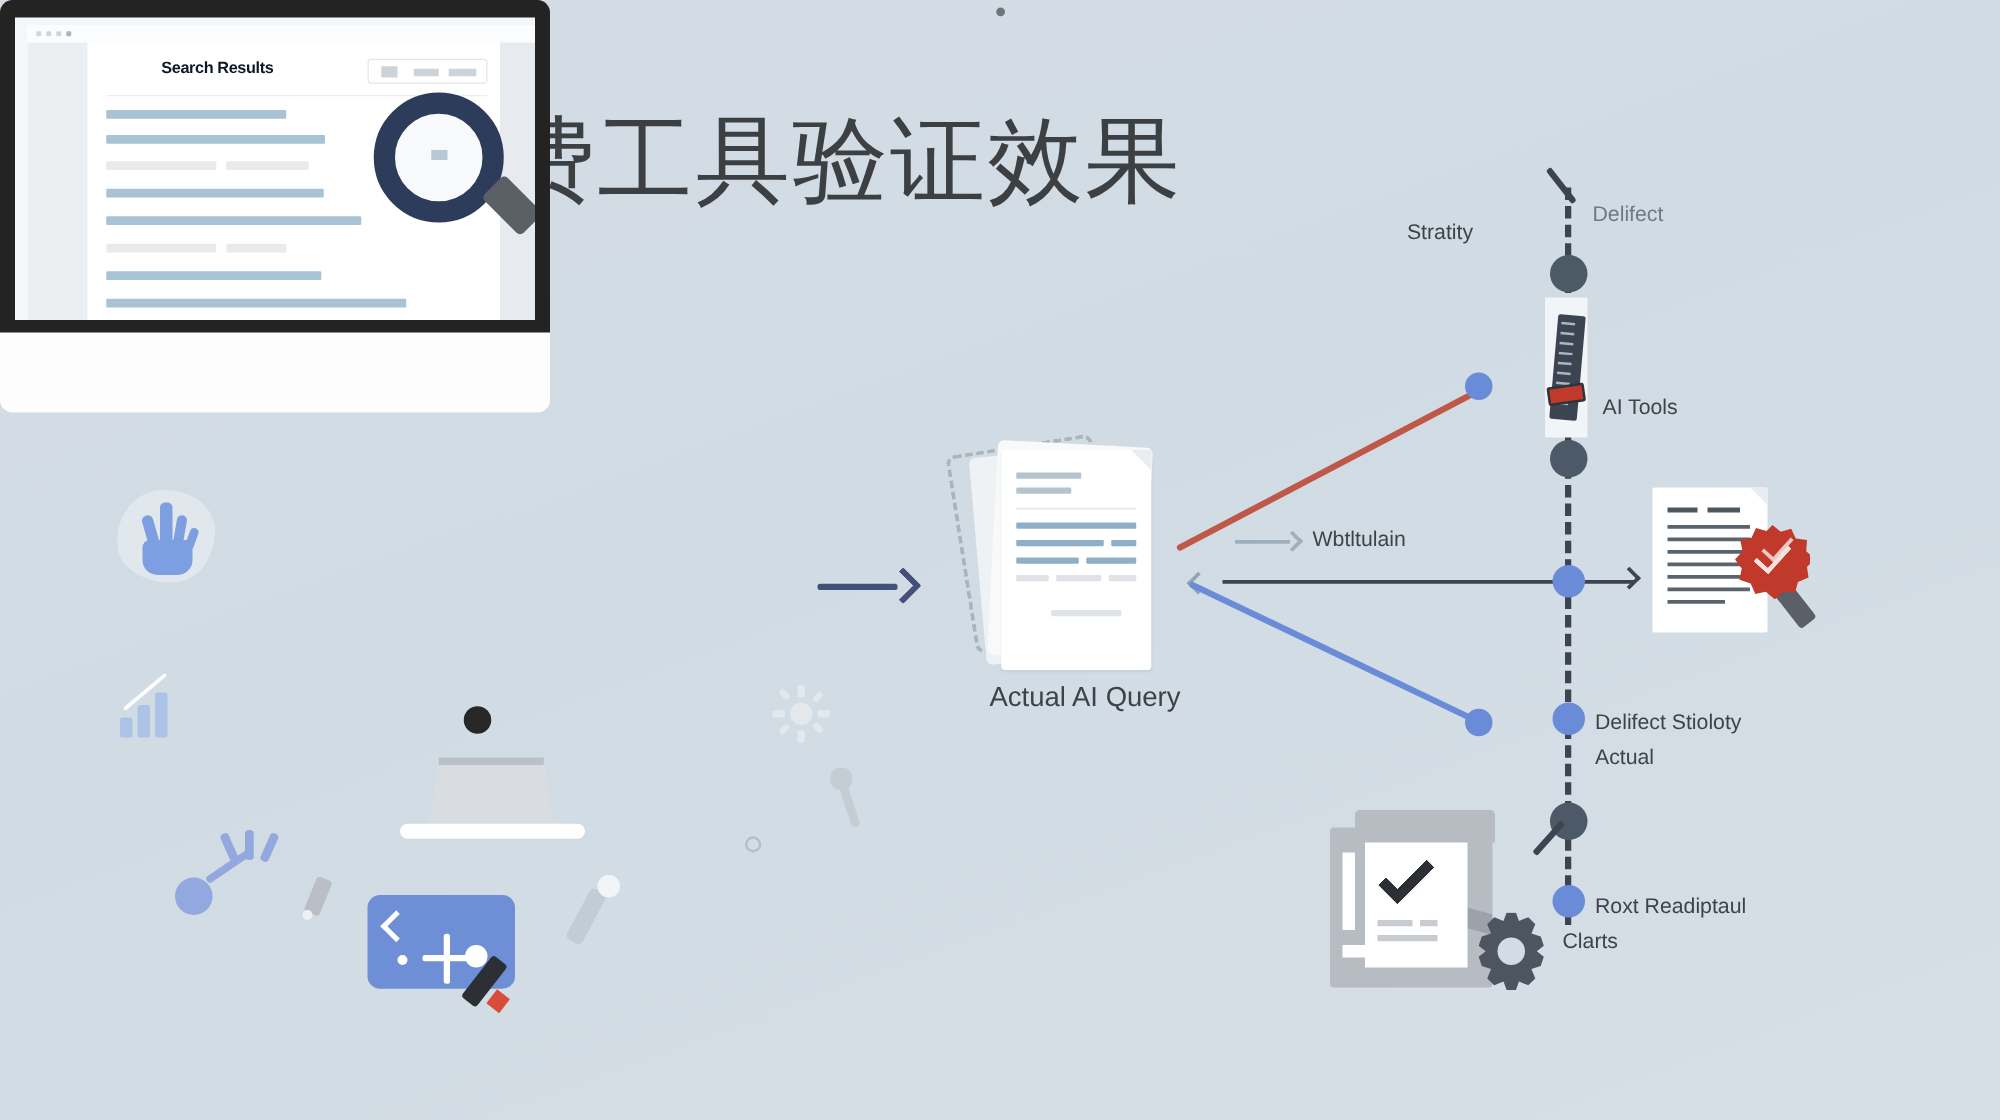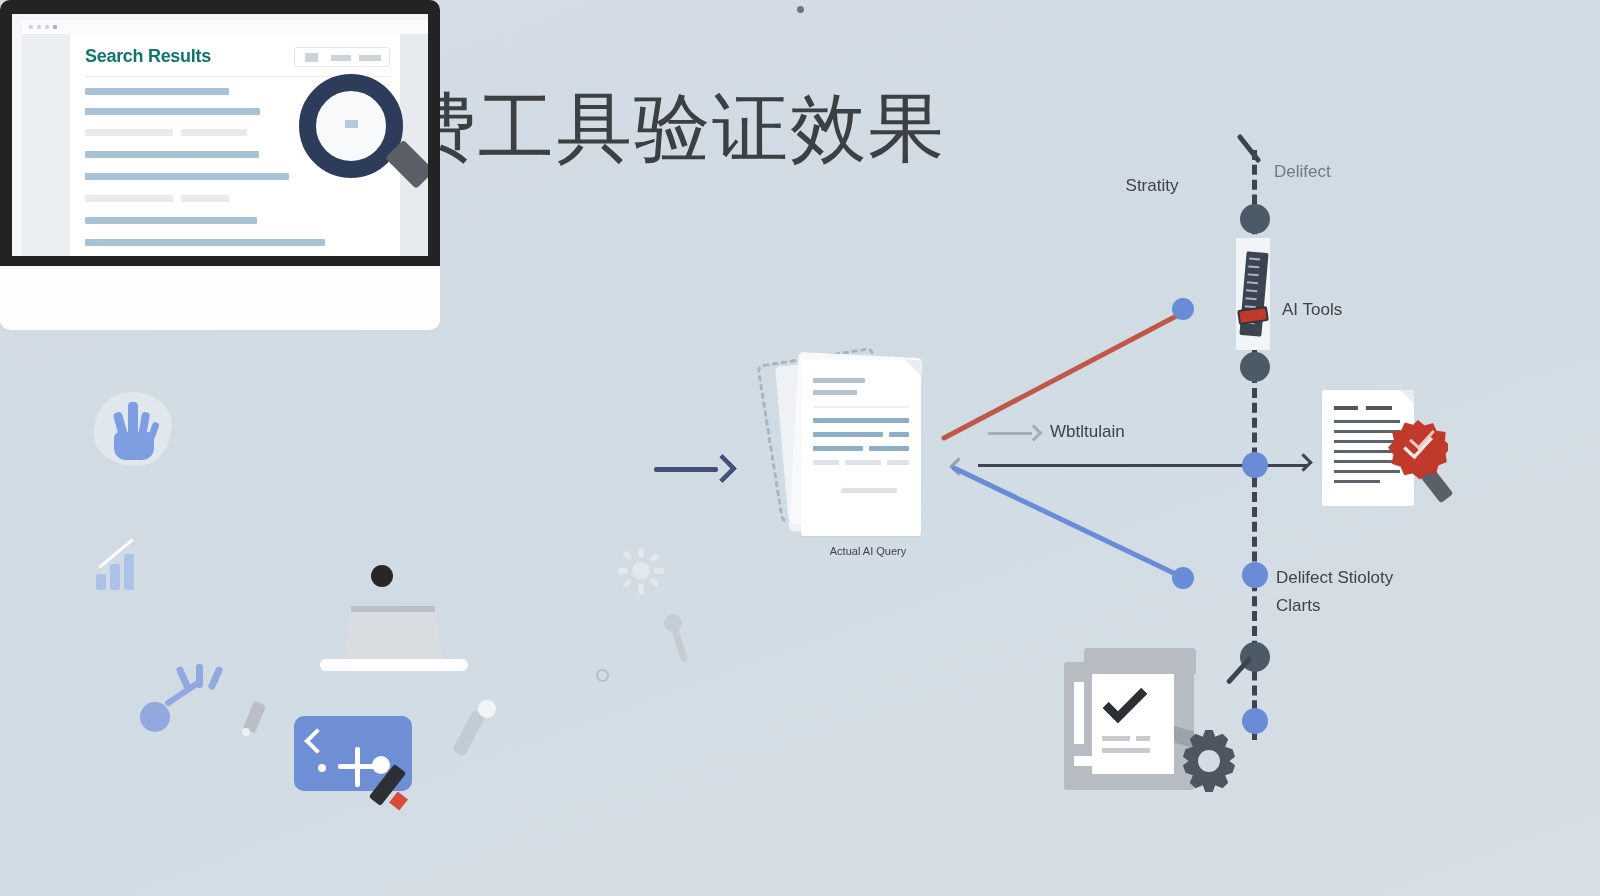--- a/index.html
+++ b/index.html
@@ -58,21 +58,21 @@
   #base { position:absolute; left:320px; top:659px; width:148px; height:12px; background:#fefefe; border-radius:6px; }
 
   
   #browser { position:absolute; left:10px; top:6px; right:-2px; bottom:-10px; background:#ffffff; border-radius:3px 3px 0 0;}
   #bchrome { position:absolute; left:0; top:0; width:100%; height:14px; background:#fbfcfd; }
   .bdot { position:absolute; top:5px; width:4px; height:4px; border-radius:1px; background:#cfd6db; }
   #bside { position:absolute; left:0; top:14px; width:48px; bottom:0; background:#eceff2; }
   #bright { position:absolute; right:0; top:14px; width:30px; bottom:0; background:#e7eaee; }
   #bmain { position:absolute; left:55px; top:14px; right:34px; bottom:0; background:#ffffff; padding: 12px 6px 0 8px; }
 
-  #srtitle { font-size:18px; font-weight:700; color:#0f766e; letter-spacing:-0.3px; }
+  #srtitle { font-size:13px; font-weight:700; color:#0f172a; letter-spacing:-0.3px;margin-left:44px; }
   #pillbox { position:absolute; right:6px; top:13px; width:96px; height:20px; border:1px solid #e2e6ea; border-radius:3px; }
   .pillmark { position:absolute; top:7px; height:6px; background:#ccd3d9; }
   #hrule { position:absolute; left:8px; right:6px; top:42px; height:1px; background:#eceff1; }
   .rline { position:absolute; height:7px; border-radius:1px; }
   .rl-blue { background:#a8c2d6; }
   .rl-grey { background:#e8eaec; }
 
   #mag { position:absolute; left:222px; top:40px; width:120px; height:120px; }
   #mag-ring {
     position:absolute; left:0; top:0; width:104px; height:104px;
@@ -111,21 +111,21 @@
     content:""; position:absolute; right:0; top:0;
     border-left:16px solid transparent; border-top:16px solid #e9edf1;
   }
   .dl { position:absolute; height:5px; border-radius:1px; }
   .dl-head { background:#b6c3cd; }
   .dl-body { background:#8fafc8; }
   .dl-light { background:#dfe3e7; }
   .dl-sep { background:#eceff1; height:2px; }
   #docs-label {
     position:absolute; left:-10px; top:200px; width:220px; text-align:center;
-    font-size:11px; color:#3d434a;
+    font-size:22px; color:#3d434a;
   }
 
   
   #midarrow { left:988px; top:425px; width:58px; height:18px; }
   #midarrow .shaft { position:absolute; left:0; top:7px; width:44px; height:3px; background:#9eb0c0; }
   #midarrow .head { position:absolute; left:40px; top:2px; width:12px; height:12px;
       border-top:3px solid #9eb0c0; border-right:3px solid #9eb0c0; transform:rotate(45deg); }
   #midlabel { left:1050px; top:422px; font-size:17px; color:#3d434a; }
 
   
@@ -465,23 +465,27 @@
   <div class="tick abs" style="left:1232px; top:146px; width:34px; transform:rotate(52deg);"></div>
   <div class="node-dark abs" style="left:1240px; top:204px;"></div>
   <div class="node-dark abs" style="left:1240px; top:352px;"></div>
   <div class="node-blue abs" style="left:1242px; top:452px;"></div>
   <div class="node-blue abs" style="left:1242px; top:562px;"></div>
   <div class="node-dark abs" style="left:1240px; top:642px;"></div>
   <div class="tick abs" style="left:1222px; top:668px; width:34px; transform:rotate(-48deg);"></div>
   <div class="node-blue abs" style="left:1242px; top:708px;"></div>
 
   <div class="tl-label faint abs" style="left:1274px; top:158px;">Delifect</div>
-  <div class="tl-label abs" style="left:1282px; top:296px;">AI Tools</div>
+  <div class="tl-label abs" style="left:1282px; top:312px;">AI Tools</div>
   <div class="tl-label abs" style="left:1276px; top:564px; width:190px;">
     <span>Delifect Stioloty</span><br>
+    <span>Actual</span>
+  </div>
+  <div class="tl-label abs" style="left:1250px; top:711px; width:210px;">
+    <span style="margin-left:26px;">Roxt Readiptaul</span><br>
     <span>Clarts</span>
   </div>
 
   <div id="badge41-label" class="abs">Stratity</div>
 
   <div id="ruler" class="abs">
     <div id="ruler-paper"></div>
     <div id="ruler-body">
       <div class="rtick" style="top:6px;"></div>
       <div class="rtick" style="top:14px;"></div>

